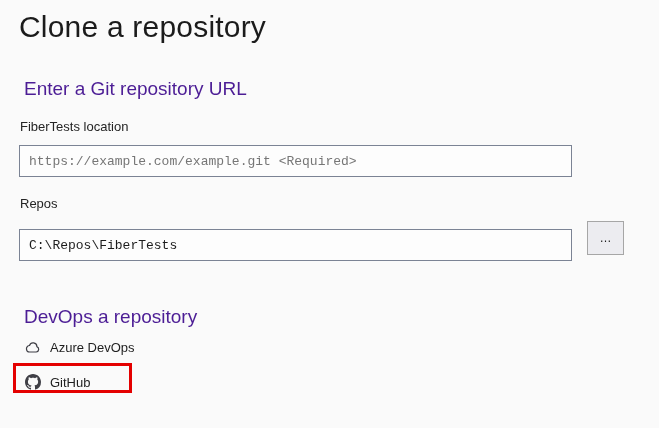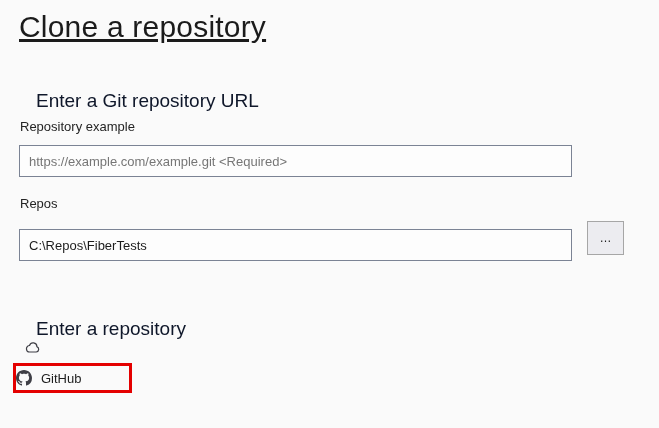--- a/index.html
+++ b/index.html
@@ -12,41 +12,40 @@
     overflow: hidden;
   }
   .abs { position: absolute; }
 
   .page-title {
     left: 19px; top: 10px;
     font-size: 30px; font-weight: 300;
     letter-spacing: 0.2px;
     color: #1b1b1b;
     margin: 0;
-    text-decoration: underline;
   }
   .section-heading {
     font-size: 19px; font-weight: 400;
-    color: #0f172a; margin: 16px;
+    color: #4c1d95; margin: 4px;
   }
   .heading-url { left: 20px; top: 74px; }
   .heading-browse { left: 20px; top: 302px; }
 
   .field-label {
     font-size: 13px; color: #242424;
   }
   .label-repo { left: 20px; top: 119px; }
   .label-path { left: 20px; top: 196px; }
 
   .text-input {
     left: 19px; width: 553px; height: 32px;
     box-sizing: border-box;
     border: 1px solid #7b8394;
     background: #fdfdfd;
-    font-family: Liberation Sans, sans-serif;
+    font-family: Liberation Mono, monospace;
     font-size: 13px;
     color: #1c1c1c;
     padding: 0 9px;
     outline: none;
   }
   .text-input::placeholder { color: #767676; opacity: 1; }
   .input-repo { top: 145px; }
   .input-path { top: 221px; margin-top: 8px; }
 
   .browse-button {
@@ -68,49 +67,50 @@
   }
   .row-azure { left: 24px; top: 338px; height: 18px; }
 
   .highlight-box {
     left: 13px; top: 363px;
     width: 119px; height: 30px;
     box-sizing: border-box;
     border: 3px solid #e40000;
     display: flex; align-items: center;
   }
-  .row-github { padding-left: 0; width: 100%; height: 100%; }
+  .row-github { padding-left: 9px; width: 100%; height: 100%; align-items: flex-end; }
 
   .icon { display: inline-flex; align-items: center; justify-content: center; flex: 0 0 auto; }
 </style>
 </head>
 <body>
 
 <h1 class="abs page-title">Clone a repository</h1>
 
 <h2 class="abs section-heading heading-url">Enter a Git repository URL</h2>
 
-<div class="abs field-label label-repo">Repository example</div>
+<div class="abs field-label label-repo">FiberTests location</div>
 
 <input class="abs text-input input-repo" type="text" placeholder="https://example.com/example.git &lt;Required&gt;" style="">
 
 <div class="abs field-label label-path">Repos</div>
 
 <input class="abs text-input input-path" type="text" value="C:\Repos\FiberTests" style="">
 
 <button class="abs browse-button">…</button>
 
-<h2 class="abs section-heading heading-browse">Enter a repository</h2>
+<h2 class="abs section-heading heading-browse">DevOps a repository</h2>
 
 <div class="abs provider-row row-azure">
   <span class="icon">
     <svg width="17" height="13" viewBox="0 0 17 13">
       <path d="M12.9 5.6 A3.8 3.8 0 0 0 5.5 4.5 A3.2 3.2 0 0 0 5.9 11.0 L12.2 11.0 A2.8 2.8 0 0 0 12.9 5.6 Z" fill="none" stroke="#3f3f46" stroke-width="1.2"></path>
     </svg>
   </span>
+  <span>Azure DevOps</span>
 </div>
 
 <div class="abs highlight-box">
   <div class="provider-row row-github">
     <span class="icon">
       <svg width="16" height="16" viewBox="0 0 16 16">
         <path fill="#3f3f46" d="M8 0C3.58 0 0 3.58 0 8c0 3.54 2.29 6.53 5.47 7.59.4.07.55-.17.55-.38 0-.19-.01-.82-.01-1.49-2.01.37-2.53-.49-2.69-.94-.09-.23-.48-.94-.82-1.13-.28-.15-.68-.52-.01-.53.63-.01 1.08.58 1.23.82.72 1.21 1.87.87 2.33.66.07-.52.28-.87.51-1.07-1.78-.2-3.64-.89-3.64-3.95 0-.87.31-1.59.82-2.15-.08-.2-.36-1.02.08-2.12 0 0 .67-.21 2.2.82.64-.18 1.32-.27 2-.27s1.36.09 2 .27c1.53-1.04 2.2-.82 2.2-.82.44 1.1.16 1.92.08 2.12.51.56.82 1.27.82 2.15 0 3.07-1.87 3.75-3.65 3.95.29.25.54.73.54 1.48 0 1.07-.01 1.93-.01 2.2 0 .21.15.46.55.38A8.01 8.01 0 0 0 16 8c0-4.42-3.58-8-8-8z"></path>
       </svg>
     </span>
     <span>GitHub</span>

